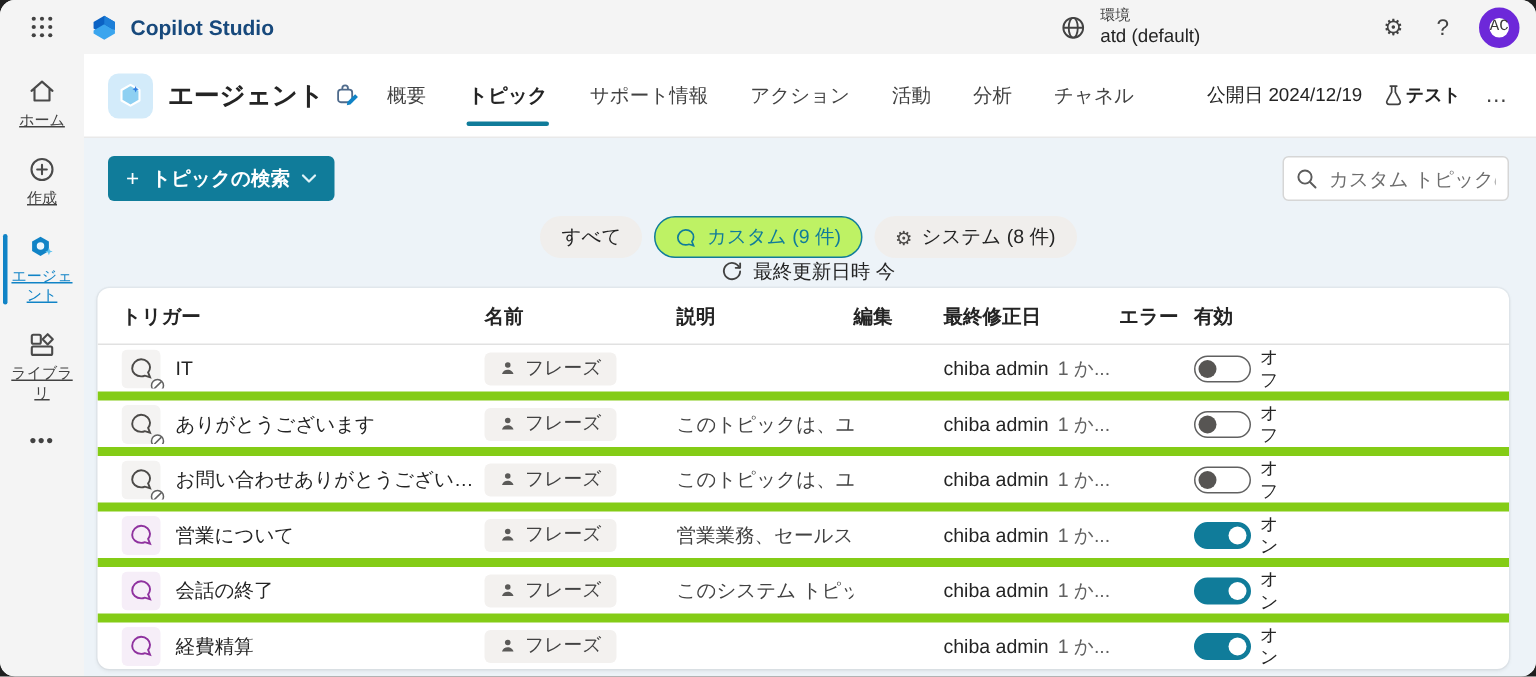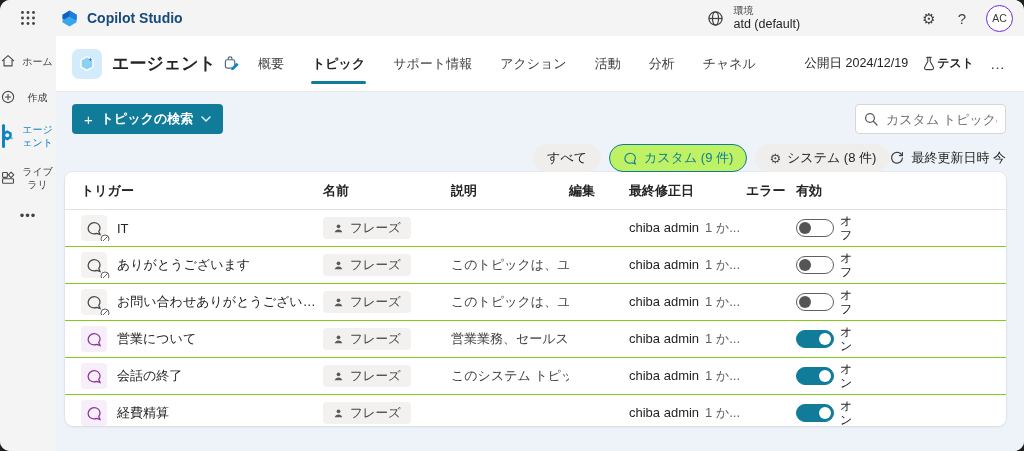--- a/index.html
+++ b/index.html
@@ -19,28 +19,28 @@
   .topbar{height:36px;background:var(--chrome);display:flex;align-items:center;padding-right:11px;}
   .waffle-btn{width:56px;height:36px;display:flex;align-items:center;justify-content:center;cursor:pointer;}
   .brand{display:flex;align-items:center;gap:8px;margin-left:4px;}
   .brand-name{font-size:14px;font-weight:700;color:#17497c;}
   .topbar-spacer{flex:1;}
   .env{display:flex;align-items:center;gap:9px;margin-right:100px;cursor:pointer;}
   .env-text{display:flex;flex-direction:column;line-height:1.2;}
   .env-label{font-size:10px;color:var(--txt2);}
   .env-value{font-size:12.5px;color:var(--txt);}
   .top-icon{font-size:15px;color:var(--txt2);margin-left:22px;cursor:pointer;line-height:1;}
-  .avatar{width:27px;height:27px;border-radius:50%;border:1px solid #6d28d9;background:#fff;
-    display:flex;align-items:center;justify-content:center;font-size:10.5px;color:#3b3a39;margin-left:20px;cursor:pointer;}
+  .avatar{width:27px;height:27px;border-radius:50%;border:7px solid #6d28d9;background:#fff;
+    display:flex;align-items:center;justify-content:center;font-size:10.5px;color:#3b3a39;margin-left:20px;cursor:pointer;font-family:Liberation Mono, monospace;}
 
   
   .body-wrap{display:flex;height:415px;}
   .sidebar{width:56px;background:var(--chrome);display:flex;flex-direction:column;align-items:center;padding-top:8px;}
-  .side-item{width:56px;padding:7px 0 9px;display:flex;align-items:center;gap:3px;
-    font-size:10px;color:var(--txt2);cursor:pointer;position:relative;}
+  .side-item{width:56px;padding:7px 0 9px;display:flex;flex-direction:column;align-items:center;gap:3px;
+    font-size:10px;color:var(--txt2);cursor:pointer;position:relative;text-decoration:underline;}
   .side-item .side-label{width:46px;text-align:center;line-height:1.3;word-break:break-all;}
   .side-item svg{display:block;}
   .side-item.active{color:#1083c6;}
   .side-item.active::before{content:"";position:absolute;left:2px;top:8px;bottom:10px;width:3px;border-radius:2px;background:#1083c6;}
   .stroke-ic{stroke:#4a4a4a;fill:none;stroke-width:1.4;stroke-linejoin:round;stroke-linecap:round;}
   .side-more{font-size:13px;letter-spacing:1px;color:#424242;margin-top:8px;cursor:pointer;}
 
   .main{flex:1;display:flex;flex-direction:column;background:var(--contentbg);}
 
   
@@ -65,36 +65,36 @@
   .toolbar-row{display:flex;justify-content:space-between;align-items:center;height:30px;margin-bottom:10px;}
   .btn-primary{background:var(--primary);color:#fff;height:30px;border:none;border-radius:4px;
     display:inline-flex;align-items:center;gap:8px;padding:0 12px;font-size:13px;font-weight:700;cursor:pointer;font-family:inherit;}
   .btn-plus{font-size:15px;font-weight:400;line-height:1;}
   .search{position:relative;width:151px;height:30px;}
   .search input{width:100%;height:100%;border:1px solid #d6d6d6;border-radius:4px;padding:0 8px 0 30px;
     font-size:13px;color:var(--txt);background:#fff;font-family:inherit;}
   .search input::placeholder{color:#6e6e6e;}
   .search-ic{position:absolute;left:9px;top:8px;}
 
-  .filter-row{display:flex;justify-content:flex-end;align-items:center;height:28px;margin-bottom:0;}
+  .filter-row{display:flex;justify-content:flex-start;align-items:center;height:28px;margin-bottom:20px;flex-direction:column;}
   .pills{display:flex;gap:8px;align-items:center;}
   .fpill{height:28px;border-radius:14px;padding:0 13px;display:inline-flex;align-items:center;gap:6px;
     font-size:13px;cursor:pointer;white-space:nowrap;}
   .fpill.gray{background:#f0eeec;color:var(--txt);border:1px solid #f0eeec;}
   .fpill.selected{background:#bef264;border:1px solid var(--primary);color:var(--primary);}
   .fpill .g-ic{font-size:13px;color:#4c4a48;line-height:1;}
   .refresh-group{display:flex;align-items:center;gap:7px;font-size:13px;color:var(--txt);cursor:pointer;}
 
   
   .card{background:#fff;border-radius:8px;margin-left:-7px;height:254px;overflow:hidden;
     box-shadow:0 1px 3px rgba(0,0,0,.07), 0 0 0 1px rgba(0,0,0,.03);}
   .thead,.trow{display:grid;grid-template-columns:242px 128px 118px 60px 117px 50px 1fr;
     align-items:center;padding-left:16px;}
   .thead{height:38px;border-bottom:1px solid #e1e1e1;font-size:13px;font-weight:700;color:var(--txt);}
-  .trow{height:37px;border-bottom:1px solid #84cc16;font-size:13px;color:var(--txt);cursor:pointer;}
+  .trow{height:37px;border-bottom:6px solid #84cc16;font-size:13px;color:var(--txt);cursor:pointer;}
   .name-cell{display:flex;align-items:center;gap:10px;overflow:hidden;}
   .name-text{white-space:nowrap;overflow:hidden;text-overflow:ellipsis;}
   .name-icon{width:26px;height:26px;border-radius:4px;display:flex;align-items:center;justify-content:center;position:relative;flex:none;}
   .name-icon.off{background:#f4f3f2;color:#4c4a48;}
   .name-icon.on{background:#f6eef8;color:#8f329f;}
   .name-icon .badge{position:absolute;right:-3px;bottom:-3px;display:none;}
   .name-icon.off .badge{display:block;}
   .trigger-pill{display:inline-flex;align-items:center;gap:6px;height:22px;padding:0 10px;border-radius:4px;
     background:#f3f1ef;color:var(--txt2);font-size:12.5px;white-space:nowrap;}
   .desc{color:var(--txt2);white-space:nowrap;overflow:hidden;}

